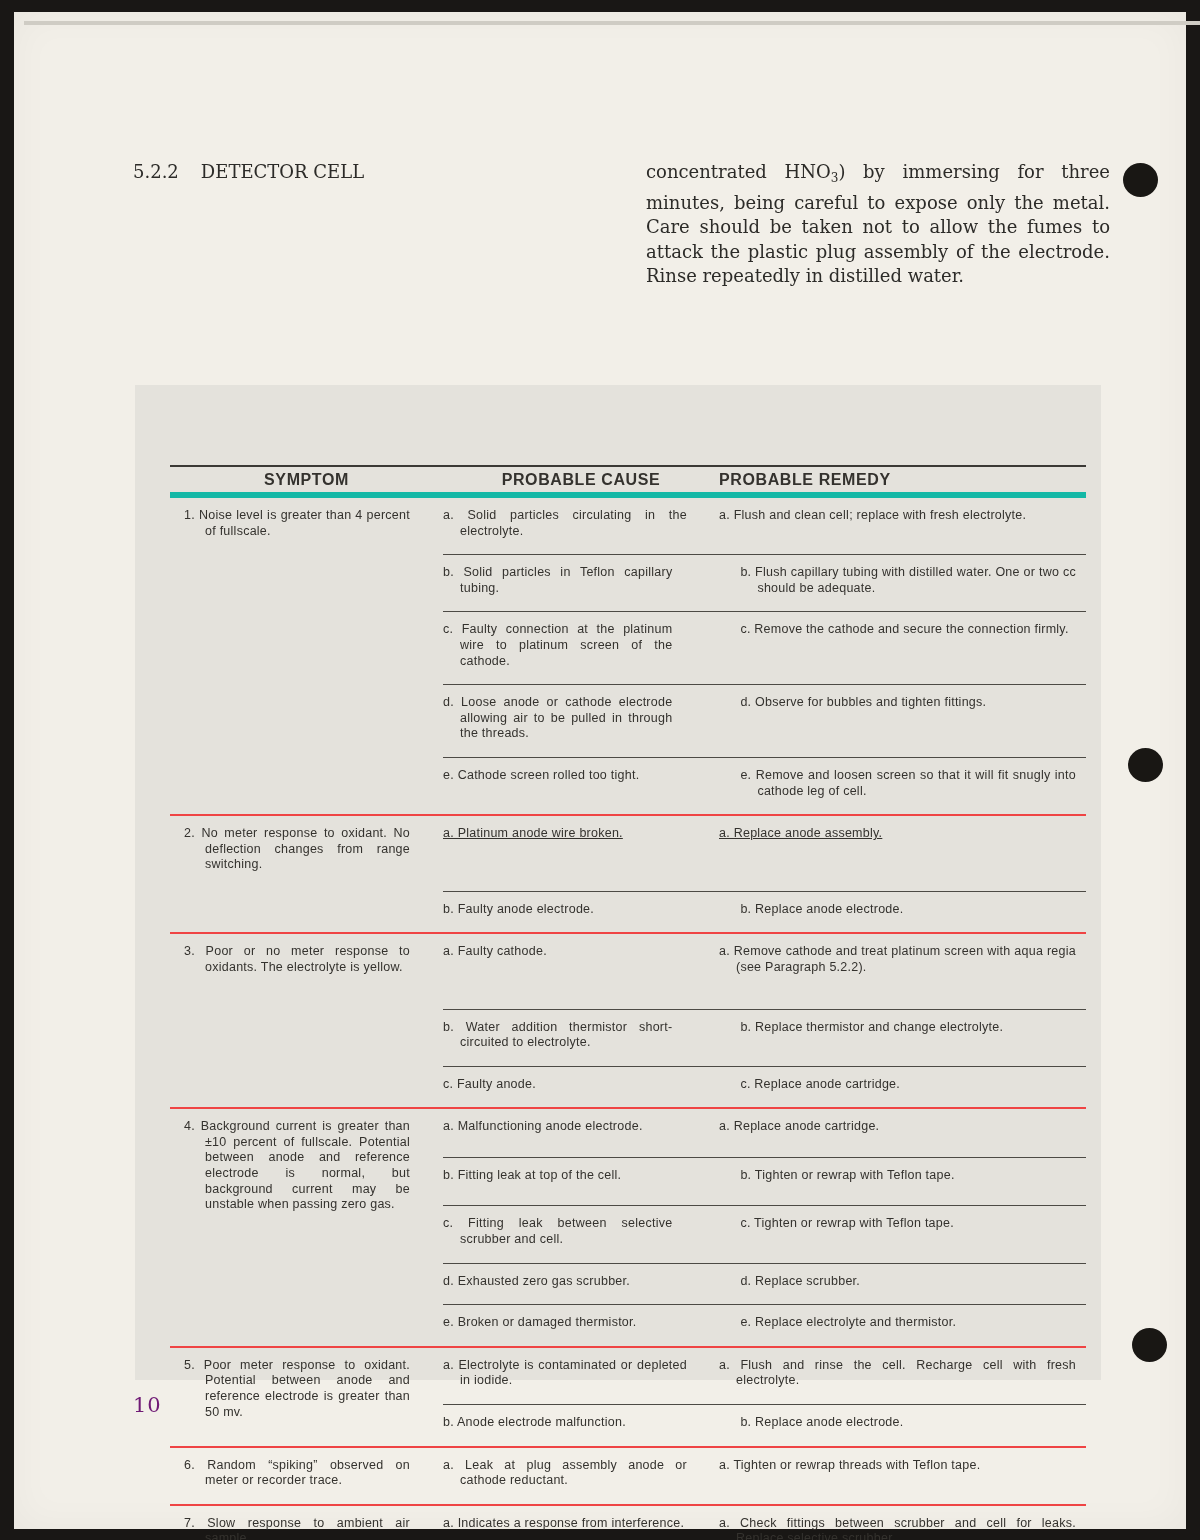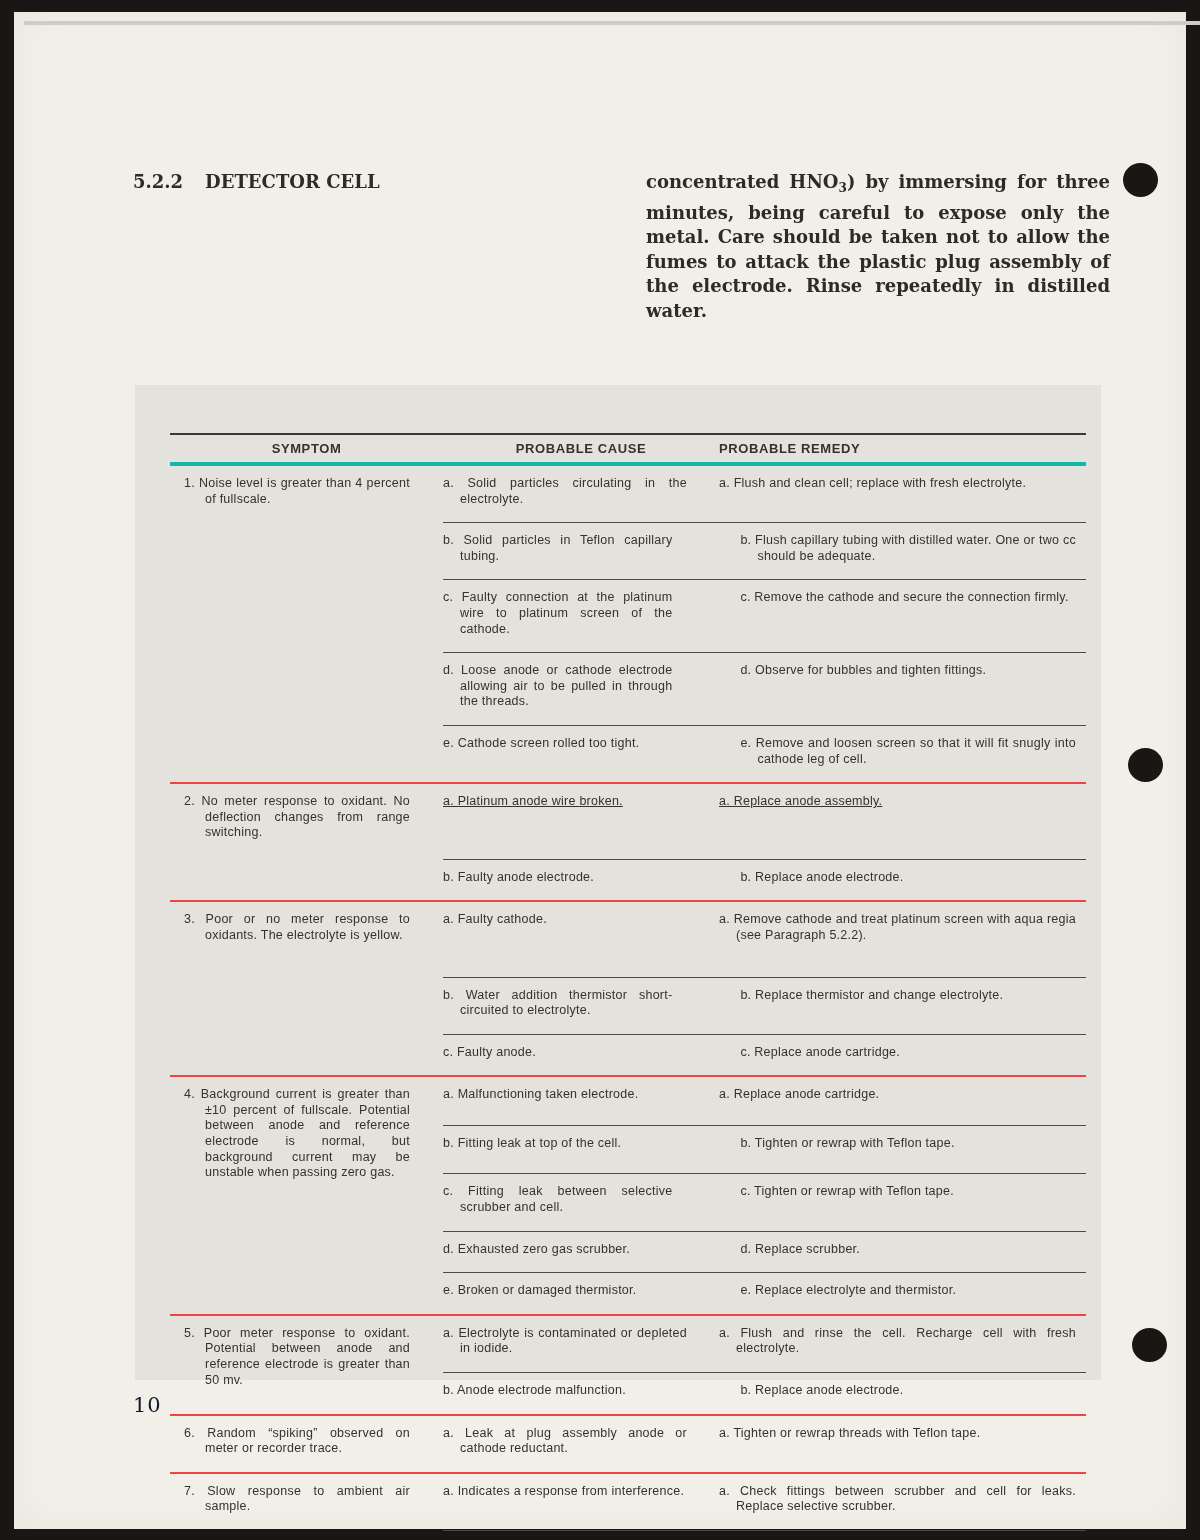--- a/index.html
+++ b/index.html
@@ -14,48 +14,47 @@
     position:absolute; left:14px; top:12px; width:1172px; height:1517px;
     background:#f2efe8;
     box-shadow:inset 0 0 40px rgba(0,0,0,0.04);
   }
   .edge-highlight {
     position:absolute; left:10px; top:9px; width:1176px; height:4px;
     background:#cfccc4;
   }
   
   .intro-col {
-    position:absolute; top:158px;
+    position:absolute; top:148px;
     font-family:"DejaVu Serif", serif;
     font-size:18px; line-height:24.6px; color:#2c2b28;
     text-align:justify;
-    font-weight:bold;
   }
   .intro-left  { left:119px; width:481px; }
   .intro-right { left:632px; width:464px; }
   .section-heading { text-align:left; white-space:nowrap; }
   .section-heading .gap { display:inline-block; width:22px; }
   sub { font-size:12px; vertical-align:-4px; }
   
   .panel {
     position:absolute; left:121px; top:373px; width:966px; height:995px;
     background:#e4e2dc;
   }
   .ttable {
     position:absolute; left:35px; top:48px; width:916px;
     color:#34322e;
     font-size:12.5px; line-height:15.6px; letter-spacing:0.25px;
     border-bottom:2px solid #3b3935;
   }
   .thead {
     display:flex;
     border-top:2px solid #3b3935;
-    border-bottom:4px solid #14b8a6;
+    border-bottom:6px solid #14b8a6;
     height:33px; align-items:center;
-    font-weight:bold; font-size:13px; letter-spacing:0.6px;
+    font-weight:bold; font-size:16px; letter-spacing:0.6px;margin-top:32px;
   }
   .thead .h1 { width:273px; text-align:center; }
   .thead .h2 { width:276px; text-align:center; }
   .thead .h3 { width:367px; text-align:left; }
   .sec { display:flex; }
   .sec + .sec { border-top:2px solid #ef4444; }
   .sym {
     width:273px; padding:10px 33px 10px 14px;
     text-align:justify;
   }
@@ -77,21 +76,21 @@
     position:absolute; width:35px; height:34px; border-radius:50%;
     background:#191714;
   }
   .hole-1 { left:1109px; top:151px; }
   .hole-2 { left:1114px; top:736px; }
   .hole-3 { left:1118px; top:1316px; }
   
   .page-number {
     position:absolute; left:119px; top:1381px;
     font-family:"DejaVu Serif", serif;
-    font-size:21px; color:#0f172a; letter-spacing:1px;
+    font-size:21px; color:#701a75; letter-spacing:1px;
   }
 </style>
 </head>
 <body>
 
 <div class="paper">
   <div class="edge-highlight"></div>
 
   <div class="intro-col intro-left">
     <div class="section-heading"><span>5.2.2</span><span class="gap"></span><span>DETECTOR CELL</span></div>
@@ -210,21 +209,21 @@
               </div>
             </div>
           </div>
           <div class="sec">
             <div class="sym">
               <div class="hang">4. Background current is greater than ±10 percent of fullscale. Potential between anode and reference electrode is normal, but background current may be unstable when passing zero gas.</div>
             </div>
             <div class="subs">
               <div class="sub" style="padding-bottom: 7px;">
                 <div class="cause">
-                  <div class="hang">a. Malfunctioning taken electrode.</div>
+                  <div class="hang">a. Malfunctioning anode electrode.</div>
                 </div>
                 <div class="remedy">
                   <div class="hang">a. Replace anode cartridge.</div>
                 </div>
               </div>
               <div class="sub" style="padding-bottom: 7px;">
                 <div class="cause">
                   <div class="hang">b. Fitting leak at top of the cell.</div>
                 </div>
                 <div class="remedy">

